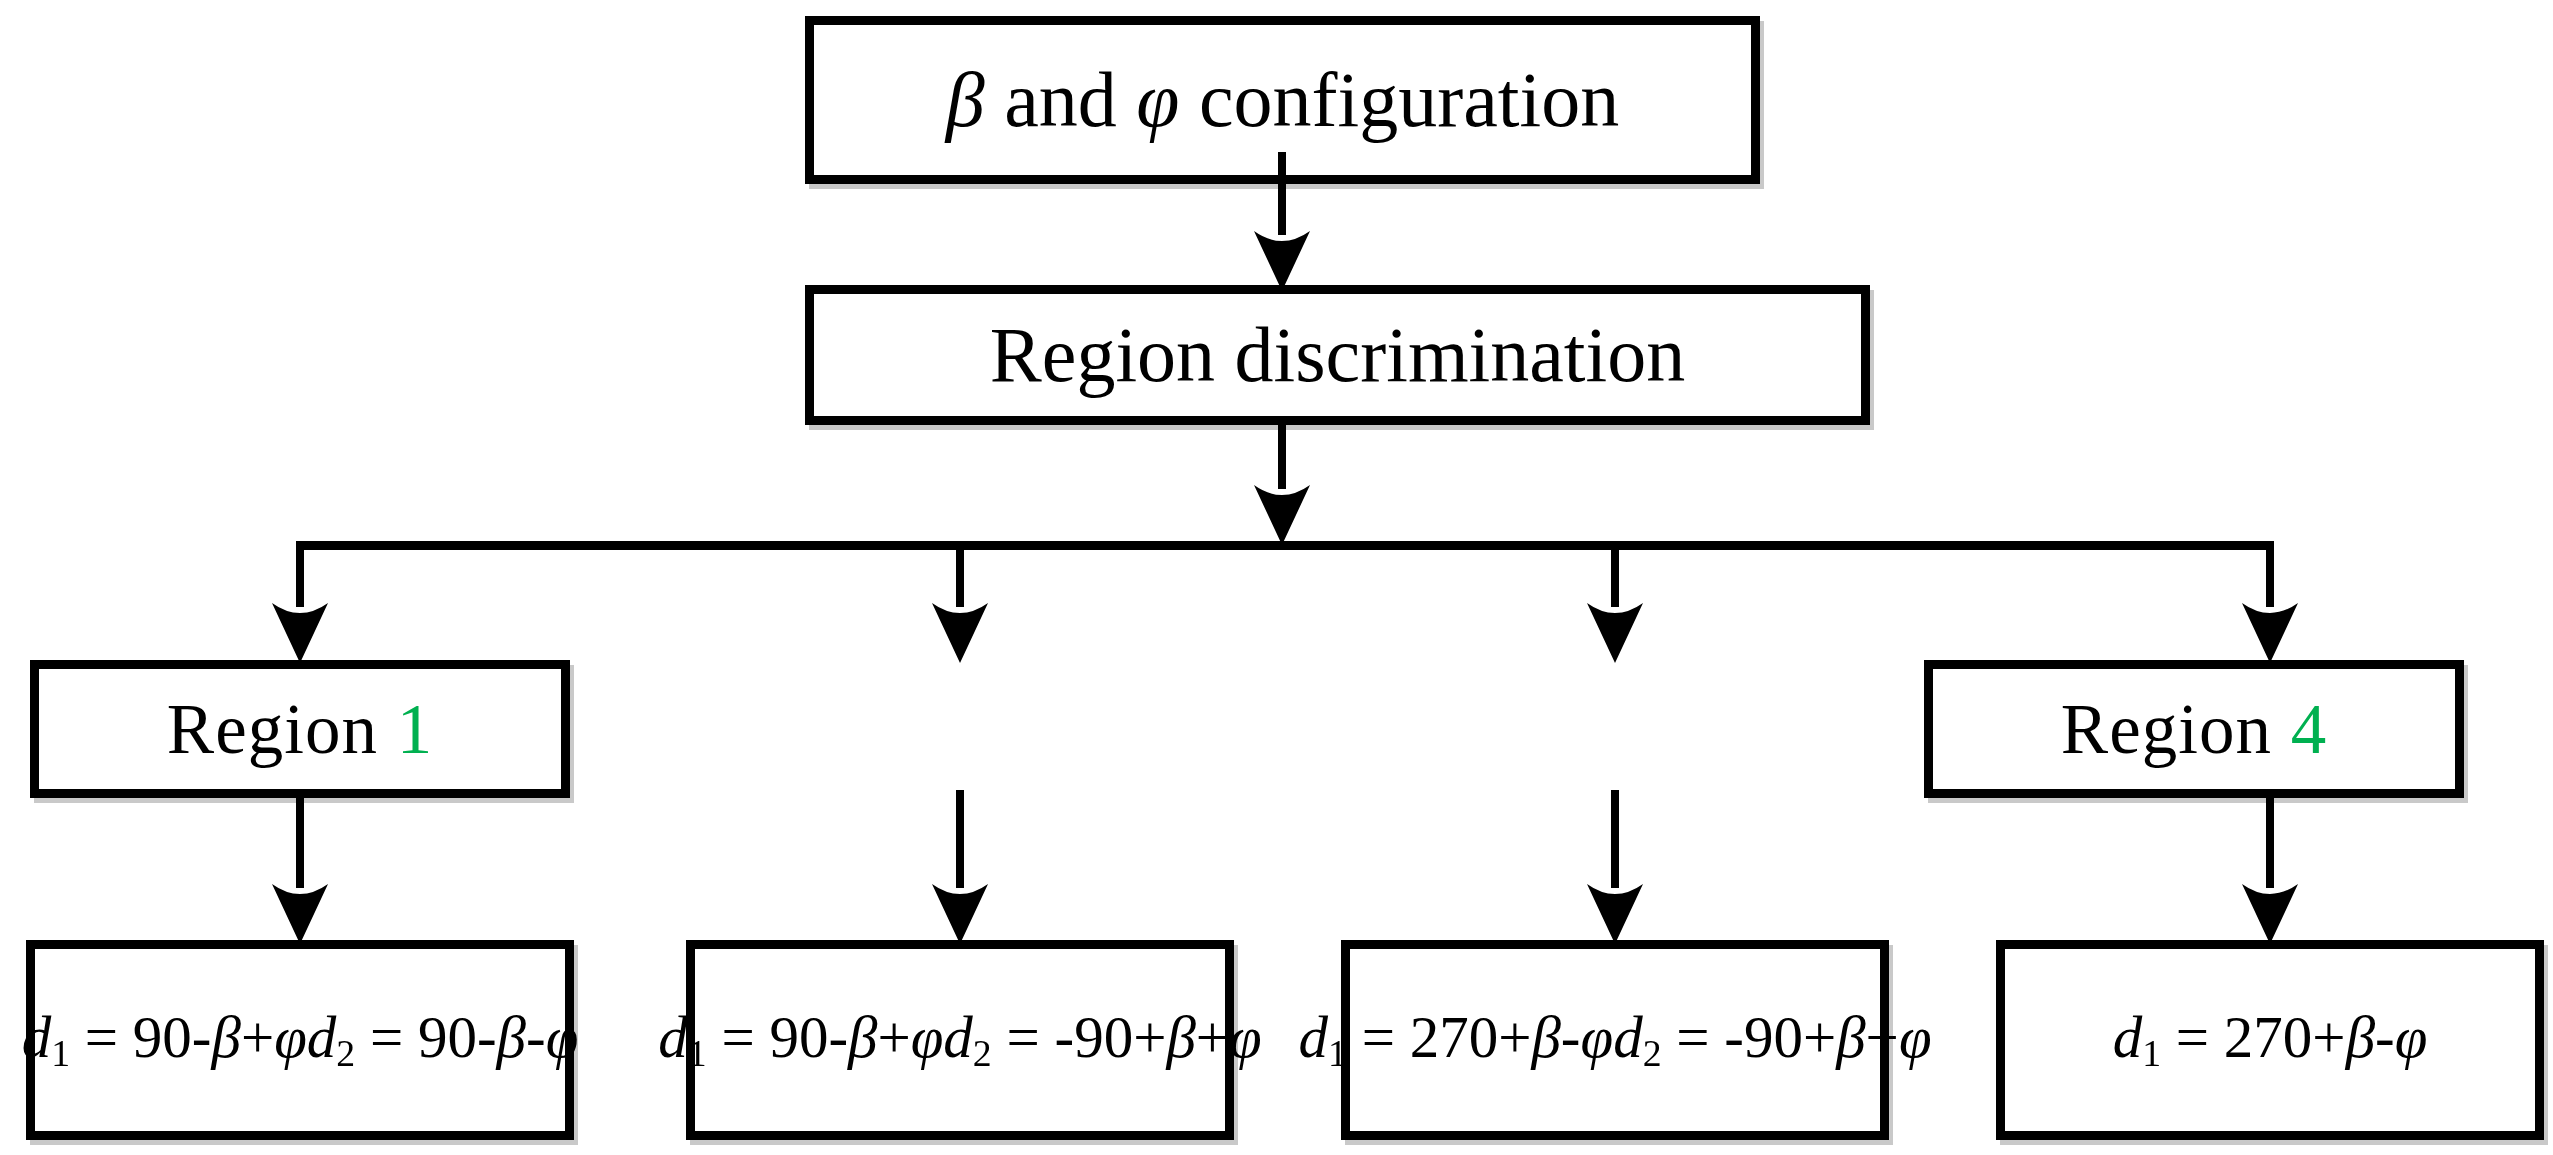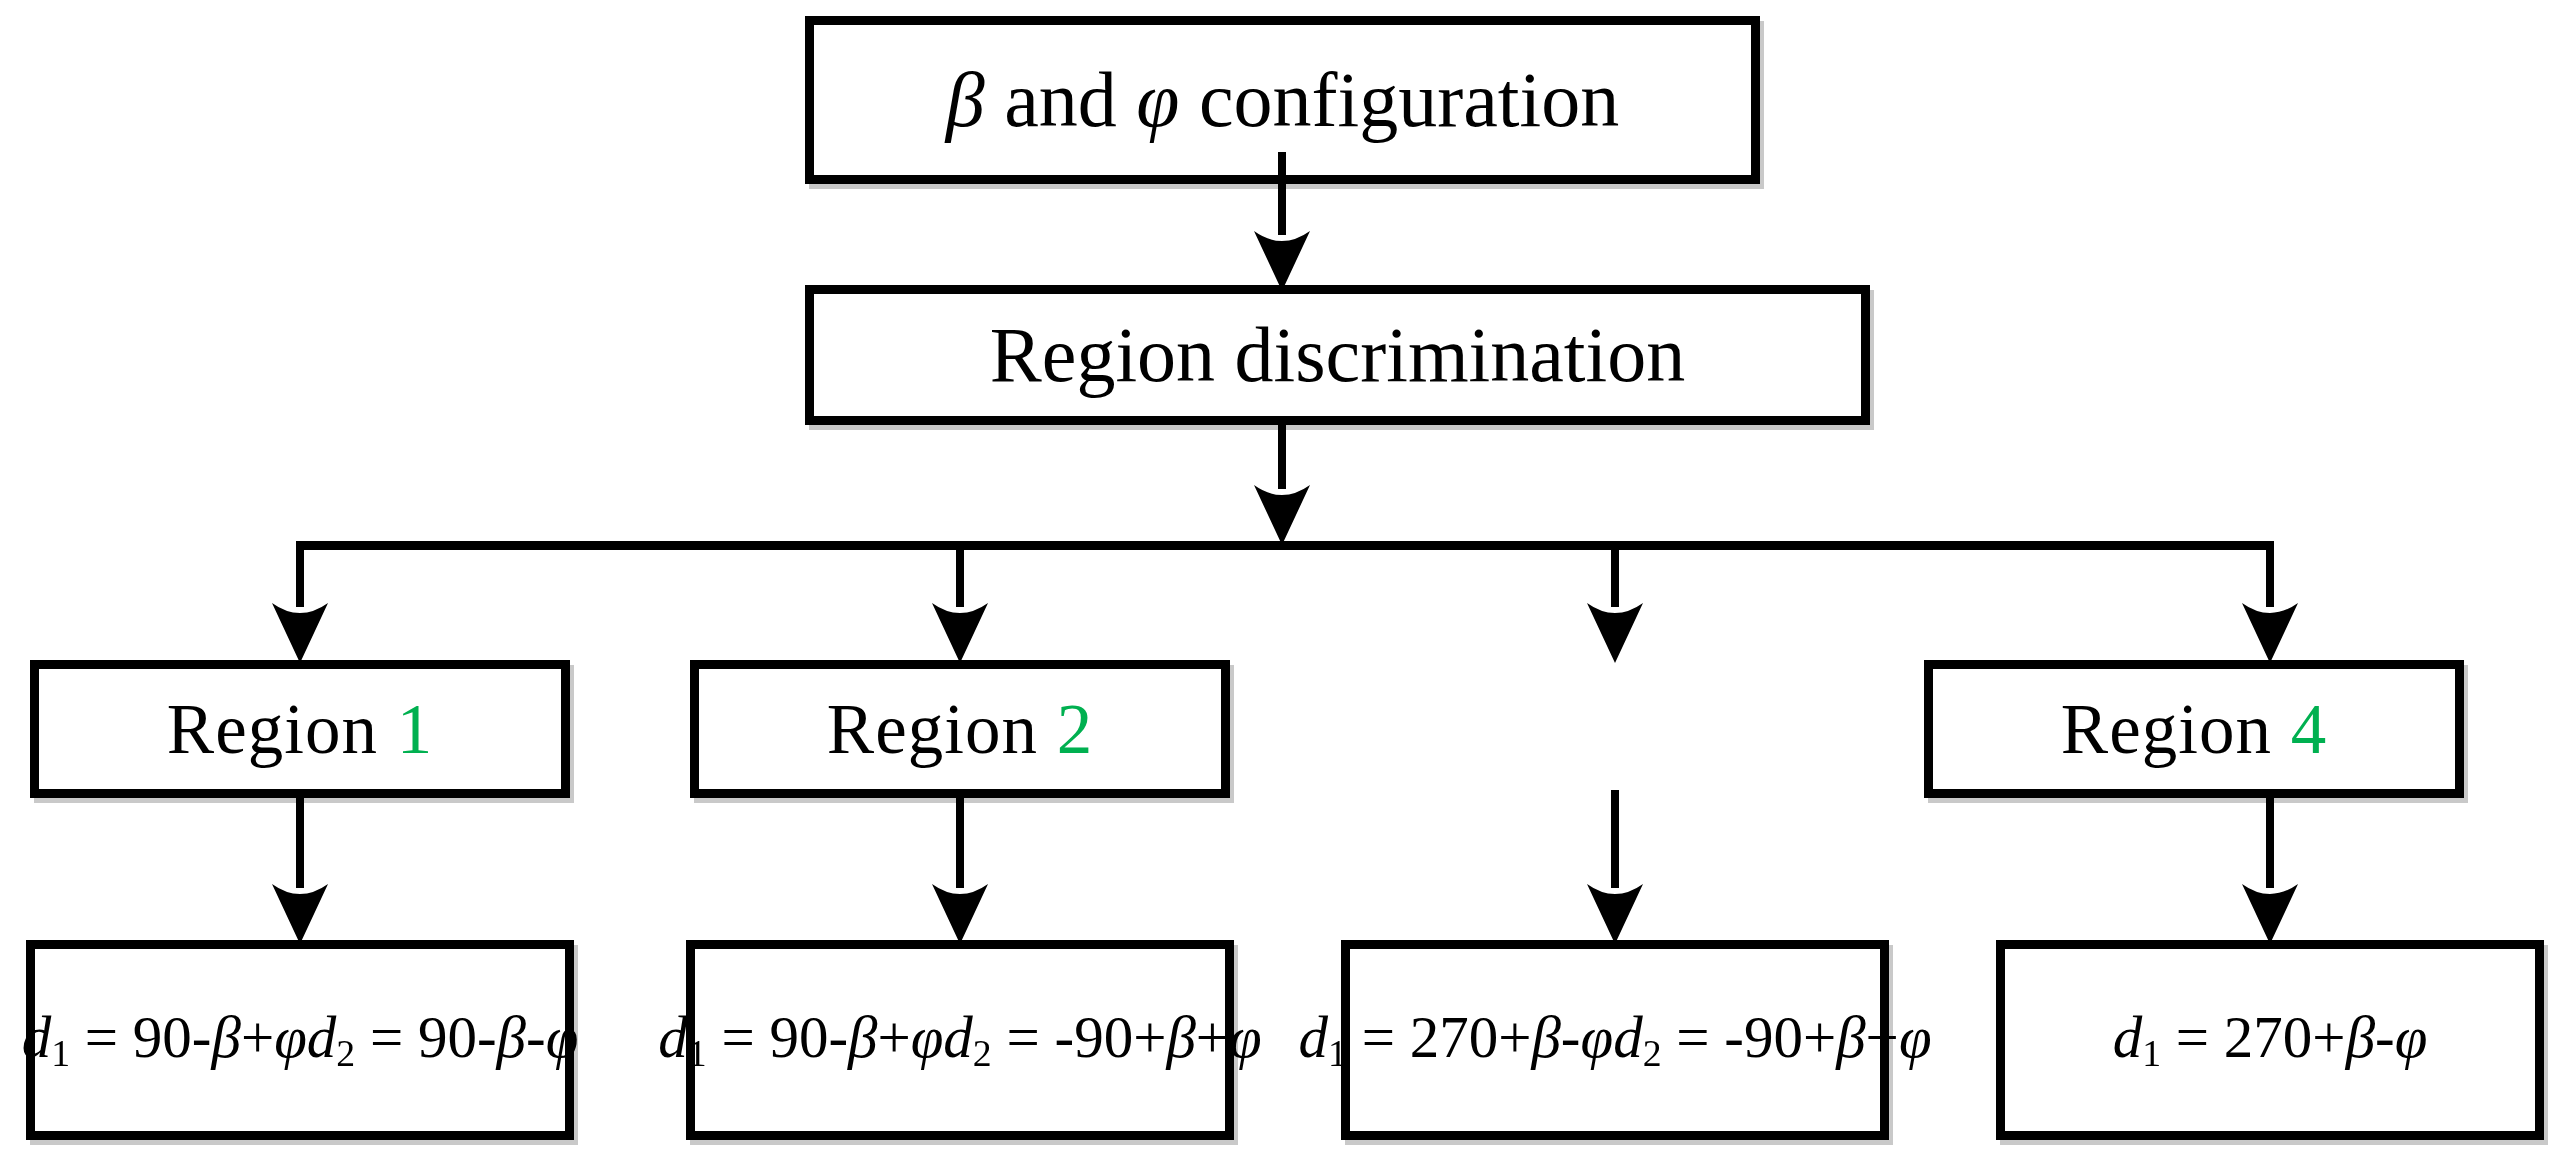--- a/index.html
+++ b/index.html
@@ -64,23 +64,20 @@
       <path d="M0 61 Q28 81 56 61 L28 121 Z"></path>
   </svg>
   <svg class="arrow" style="left:2242px;top:542px" width="56" height="121" viewBox="0 0 56 121">
     <rect x="24" y="0" width="8" height="65"></rect>
       <path d="M0 61 Q28 81 56 61 L28 121 Z"></path>
   </svg>
 
   <div class="node region-node pos-r0">
     <span><span>Region </span><span class="green">1</span></span>
   </div>
-  <div class="node region-node pos-r1">
-    <span><span>Region </span><span class="green">2</span></span>
-  </div>
   <div class="node region-node pos-r3">
     <span><span>Region </span><span class="green">4</span></span>
   </div>
 
   <svg class="arrow" style="left:272px;top:790px" width="56" height="154" viewBox="0 0 56 154">
     <rect x="24" y="0" width="8" height="98"></rect>
       <path d="M0 94 Q28 114 56 94 L28 154 Z"></path>
   </svg>
   <svg class="arrow" style="left:932px;top:790px" width="56" height="154" viewBox="0 0 56 154">
     <rect x="24" y="0" width="8" height="98"></rect>

